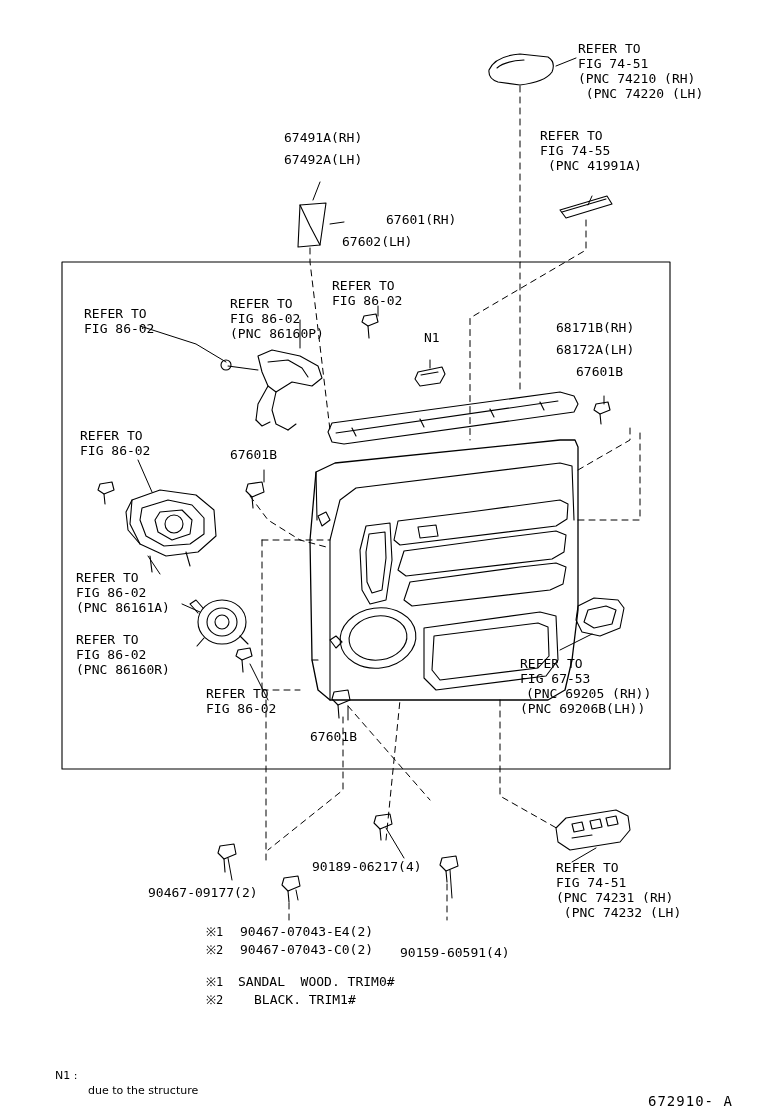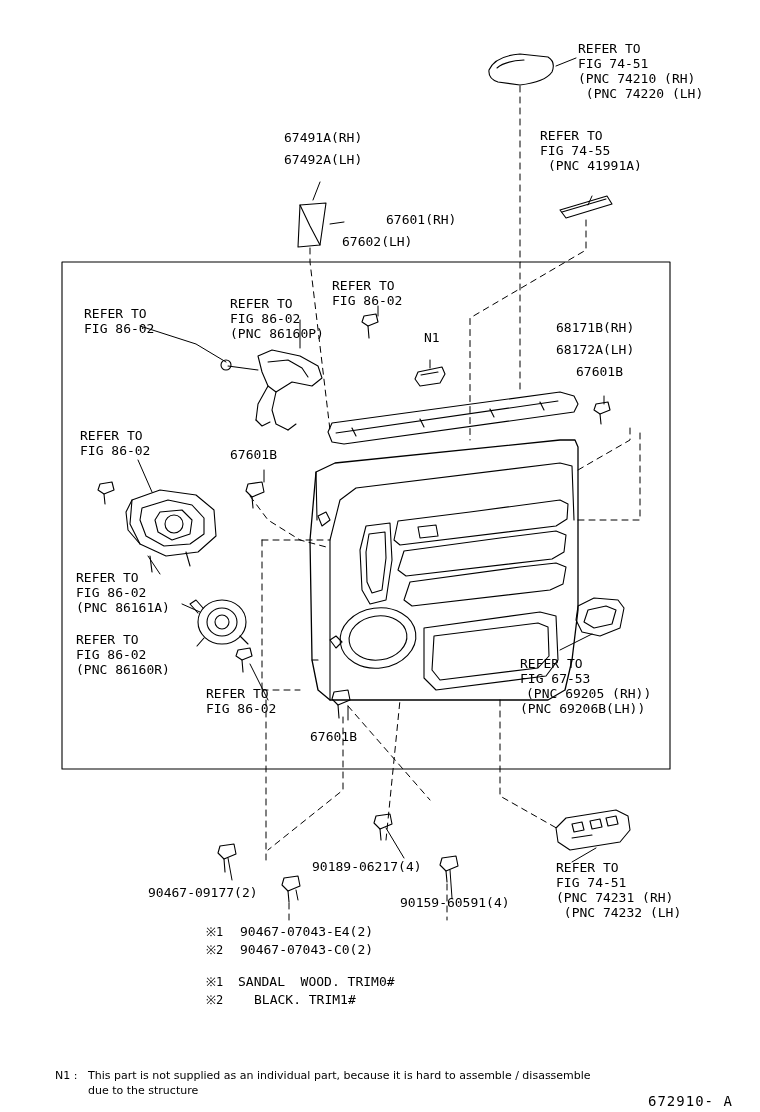--- a/index.html
+++ b/index.html
@@ -275,31 +275,30 @@
   <div class="lbl" style="left:520px; top:686px;margin-left:6px;"><span>(PNC 69205 (RH))</span></div>
   <div class="lbl" style="left:520px; top:701px;"><span>(PNC 69206B(LH))</span></div>
 
   <div class="lbl" style="left:556px; top:860px;"><span>REFER TO</span></div>
   <div class="lbl" style="left:556px; top:875px;"><span>FIG 74-51</span></div>
   <div class="lbl" style="left:556px; top:890px;"><span>(PNC 74231 (RH)</span></div>
   <div class="lbl" style="left:556px; top:905px;"><span> (PNC 74232 (LH)</span></div>
 
   <div class="lbl" style="left:148px; top:885px;"><span>90467-09177(2)</span></div>
   <div class="lbl" style="left:312px; top:859px;"><span>90189-06217(4)</span></div>
-  <div class="lbl" style="left:400px; top:895px;"><span>90159-60591(4)</span></div>
+  <div class="lbl" style="left:400px; top:945px;"><span>90159-60591(4)</span></div>
 
   <div class="lbl sm" style="left:206px; top:925px;"><span>※1</span></div>
   <div class="lbl" style="left:240px; top:924px;"><span>90467-07043-E4(2)</span></div>
   <div class="lbl sm" style="left:206px; top:943px;"><span>※2</span></div>
   <div class="lbl" style="left:240px; top:942px;"><span>90467-07043-C0(2)</span></div>
 
   <div class="lbl sm" style="left:206px; top:975px;"><span>※1</span></div>
   <div class="lbl" style="left:238px; top:974px;"><span>SANDAL  WOOD. TRIM0#</span></div>
   <div class="lbl sm" style="left:206px; top:993px;"><span>※2</span></div>
   <div class="lbl" style="left:238px; top:992px;margin-left:16px;"><span>BLACK. TRIM1#</span></div>
 
   <div class="note" style="left:55px; top:1069px;"><span>N1 :</span></div>
-  <div class="note" style="left:88px; top:1069px;"><span>This part is not supplied as an individual part, because it is hard to assemble / disassemble</span></div>
   <div class="note" style="left:88px; top:1084px;"><span>due to the structure</span></div>
 
   <div class="code-br" style="left:648px; top:1093px;"><span>672910- A</span></div>
 
 </div>
 
 </body></html>

